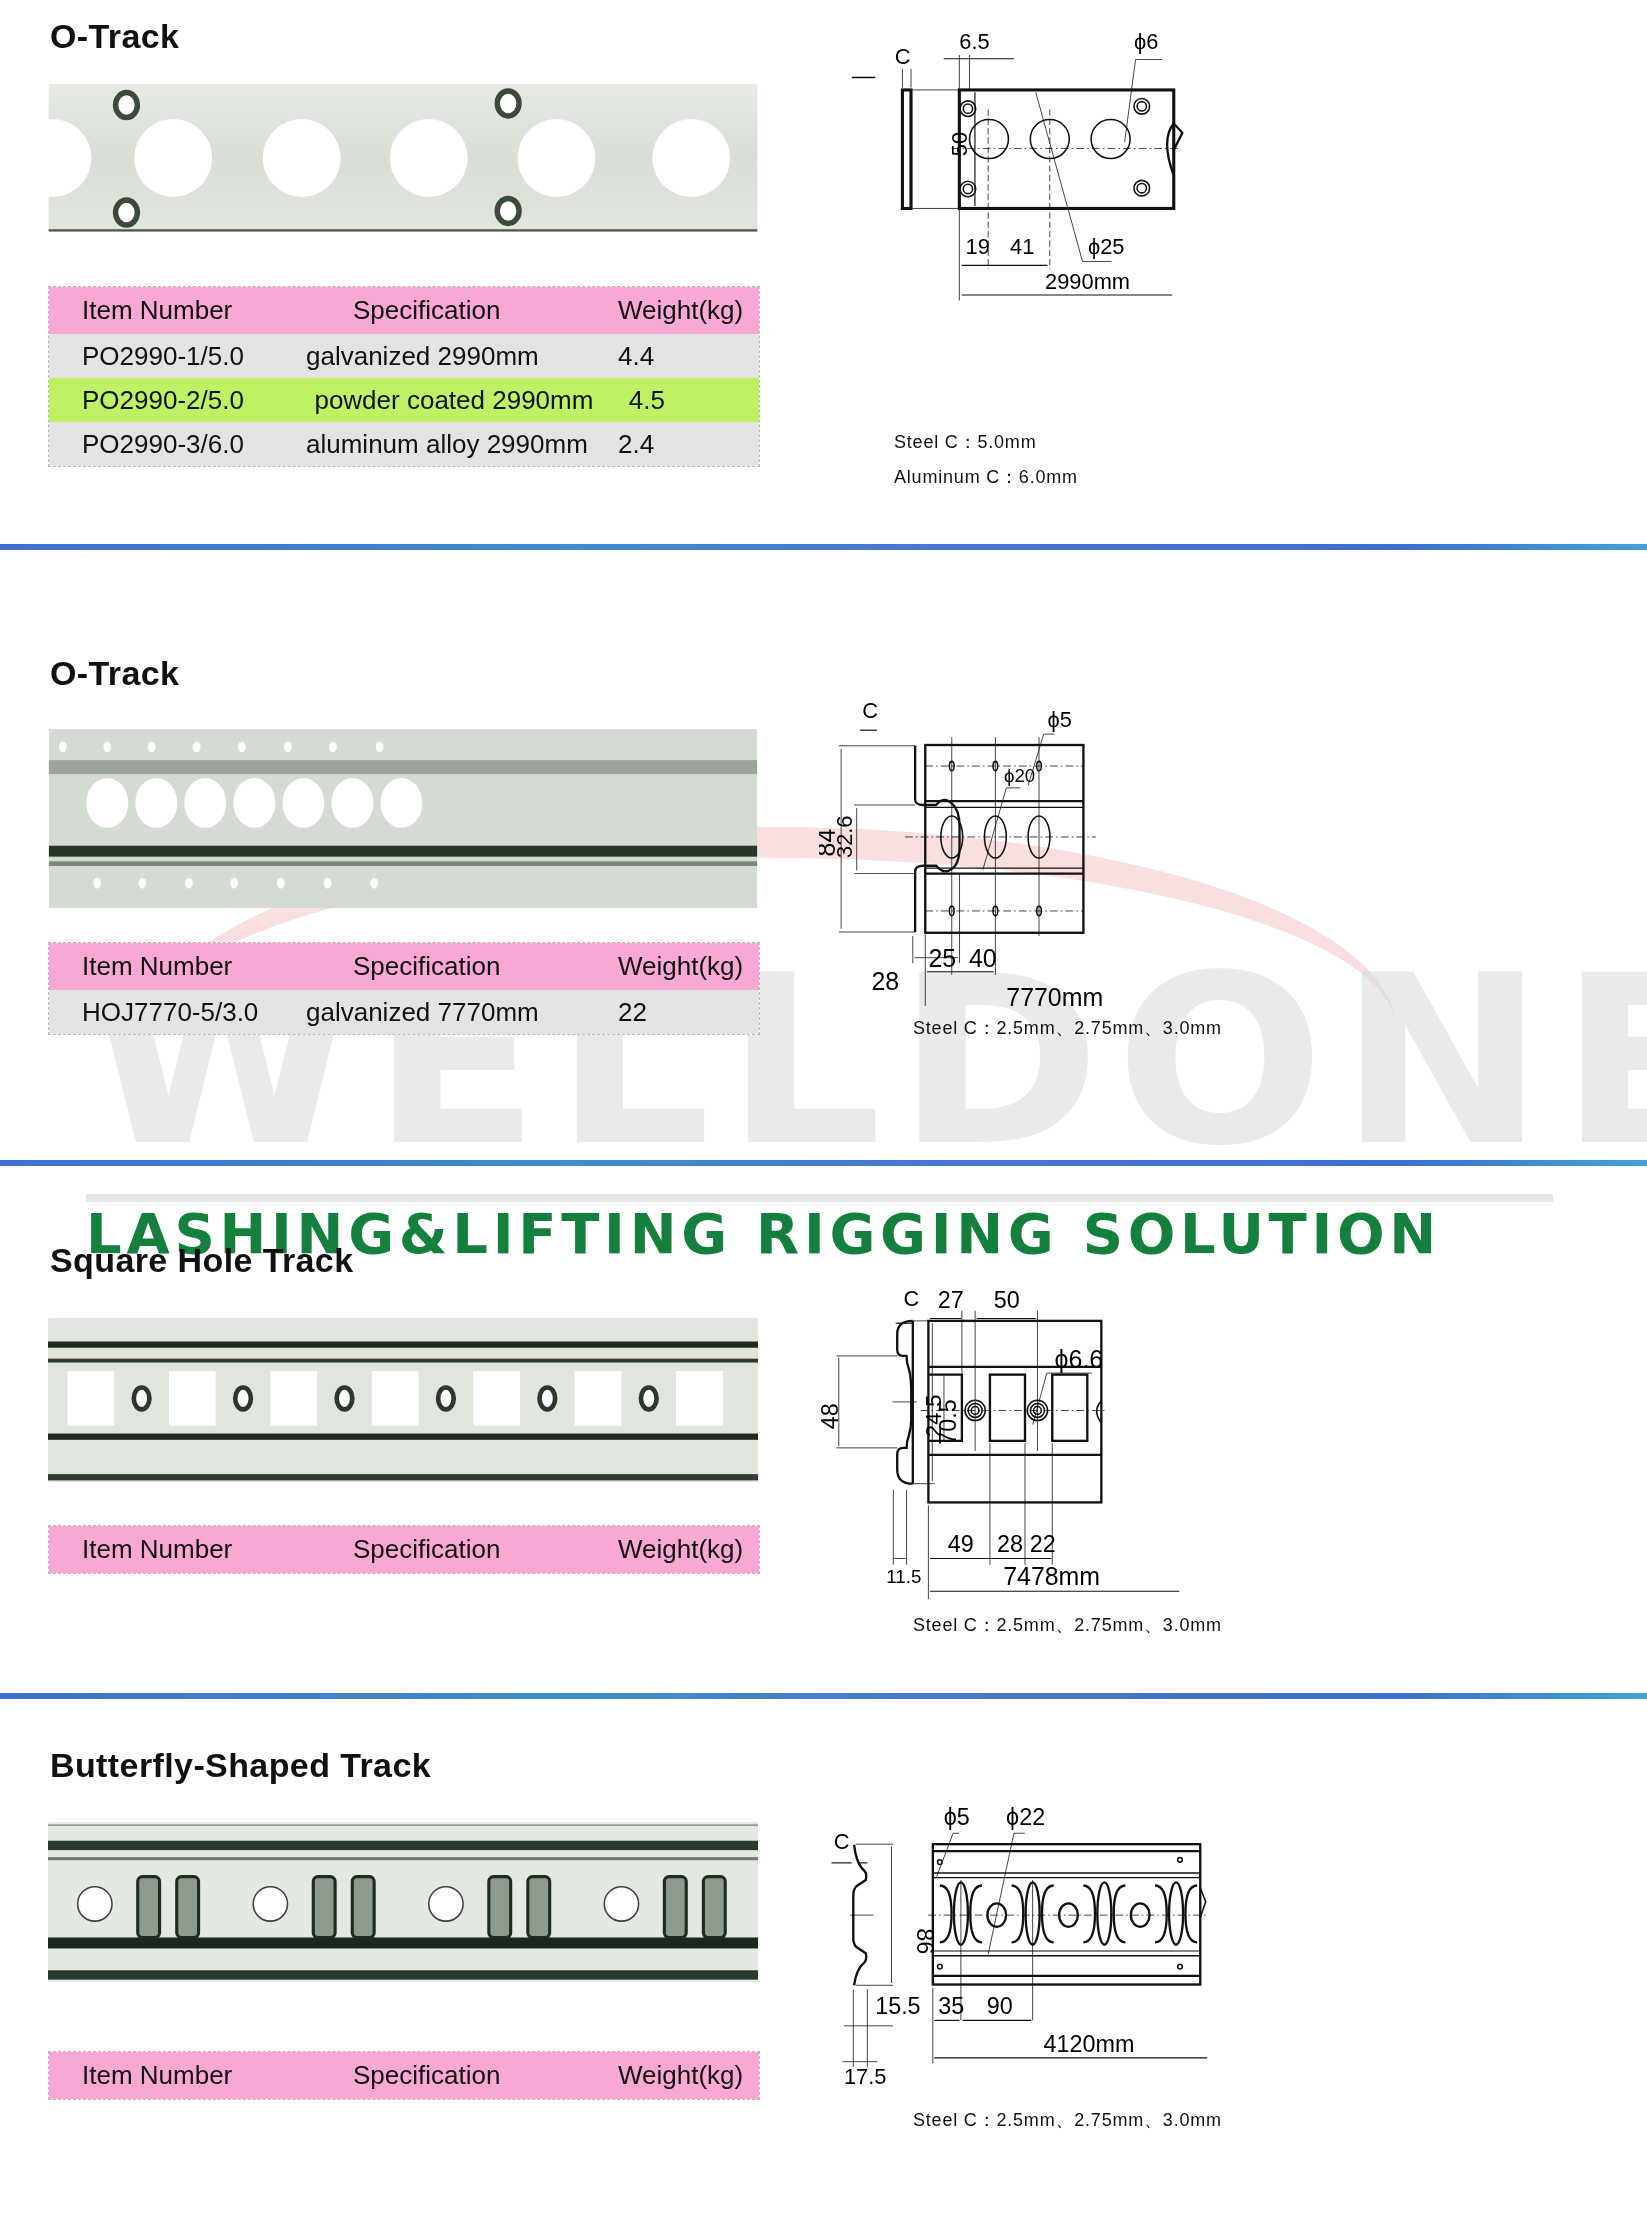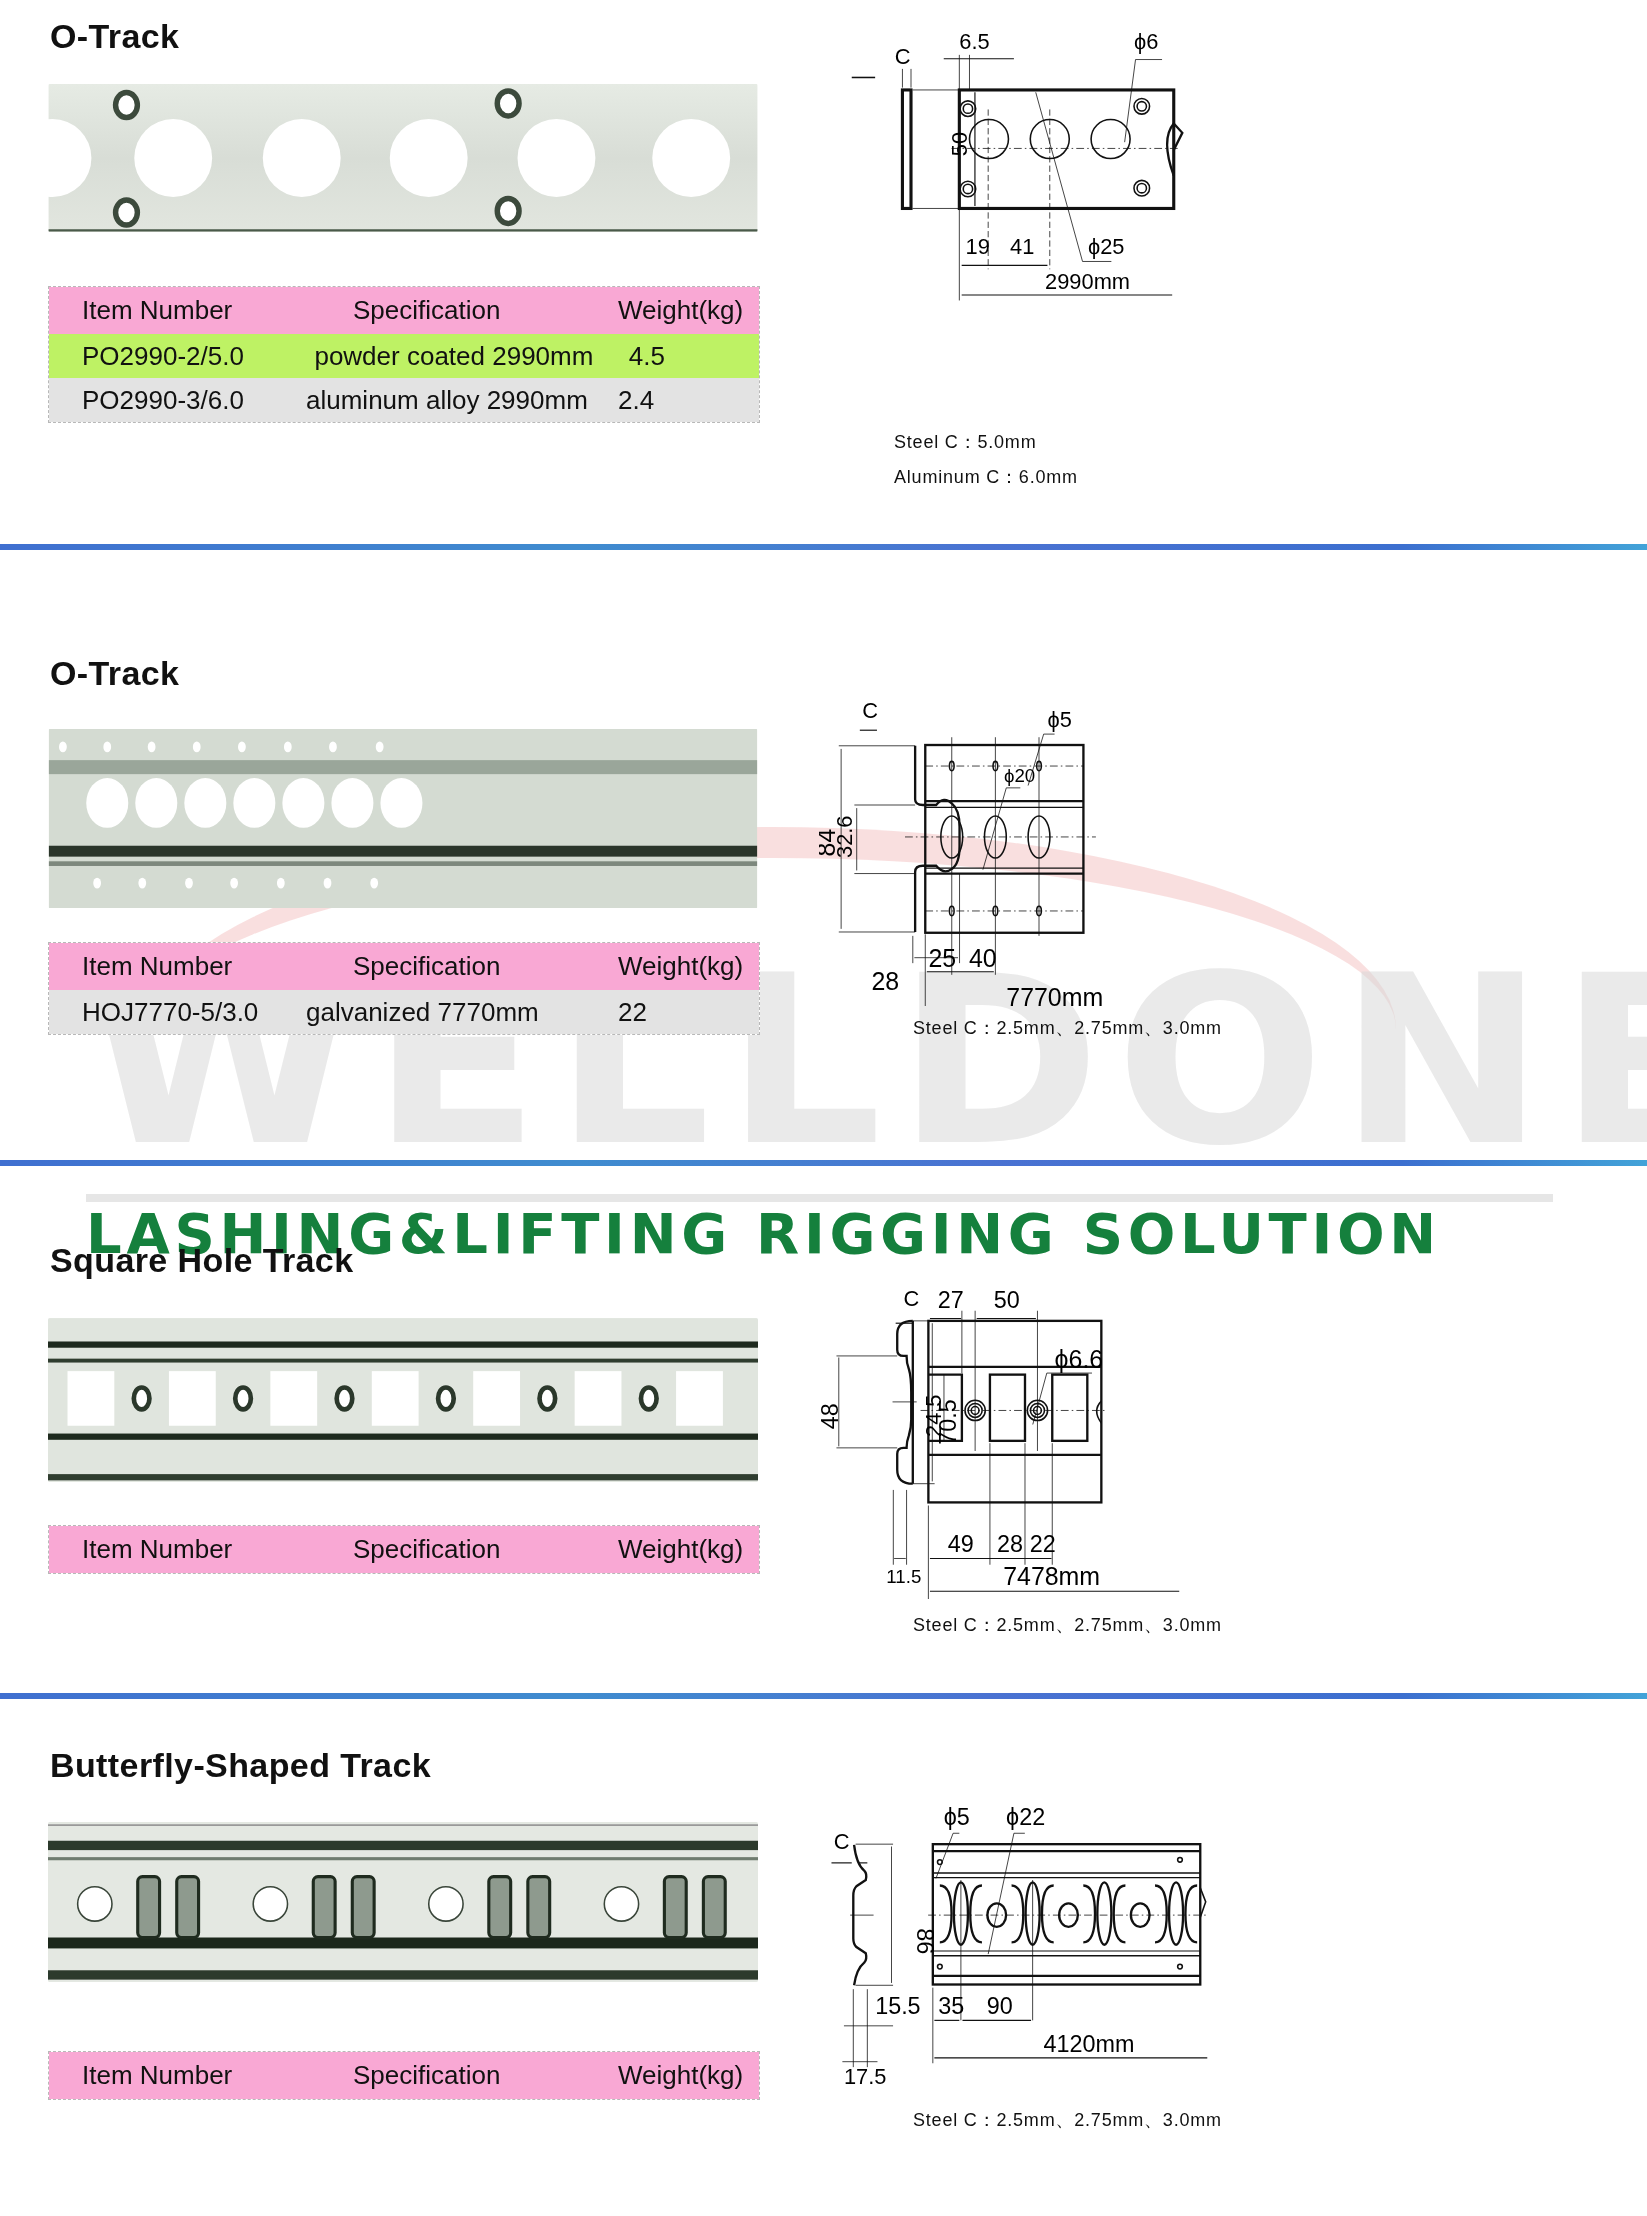--- a/index.html
+++ b/index.html
@@ -72,20 +72,25 @@
         <ellipse cx="590" cy="163" rx="14" ry="16"></ellipse>
       </g>
     </svg>
   </div>
 
   <div class="abs spec-table" style="top:286px;">
     <div class="spec-row header">
       <div class="c1">Item Number</div>
       <div class="c2">Specification</div>
       <div class="c3">Weight(kg)</div>
+    </div>
+    <div class="spec-row light">
+      <div class="c1">PO2990-1/5.0</div>
+      <div class="c2">galvanized  2990mm</div>
+      <div class="c3">4.4</div>
     </div>
     <div class="spec-row dark">
       <div class="c1">PO2990-2/5.0</div>
       <div class="c2">powder coated  2990mm</div>
       <div class="c3">4.5</div>
     </div>
     <div class="spec-row light">
       <div class="c1">PO2990-3/6.0</div>
       <div class="c2">aluminum alloy  2990mm</div>
       <div class="c3">2.4</div>

